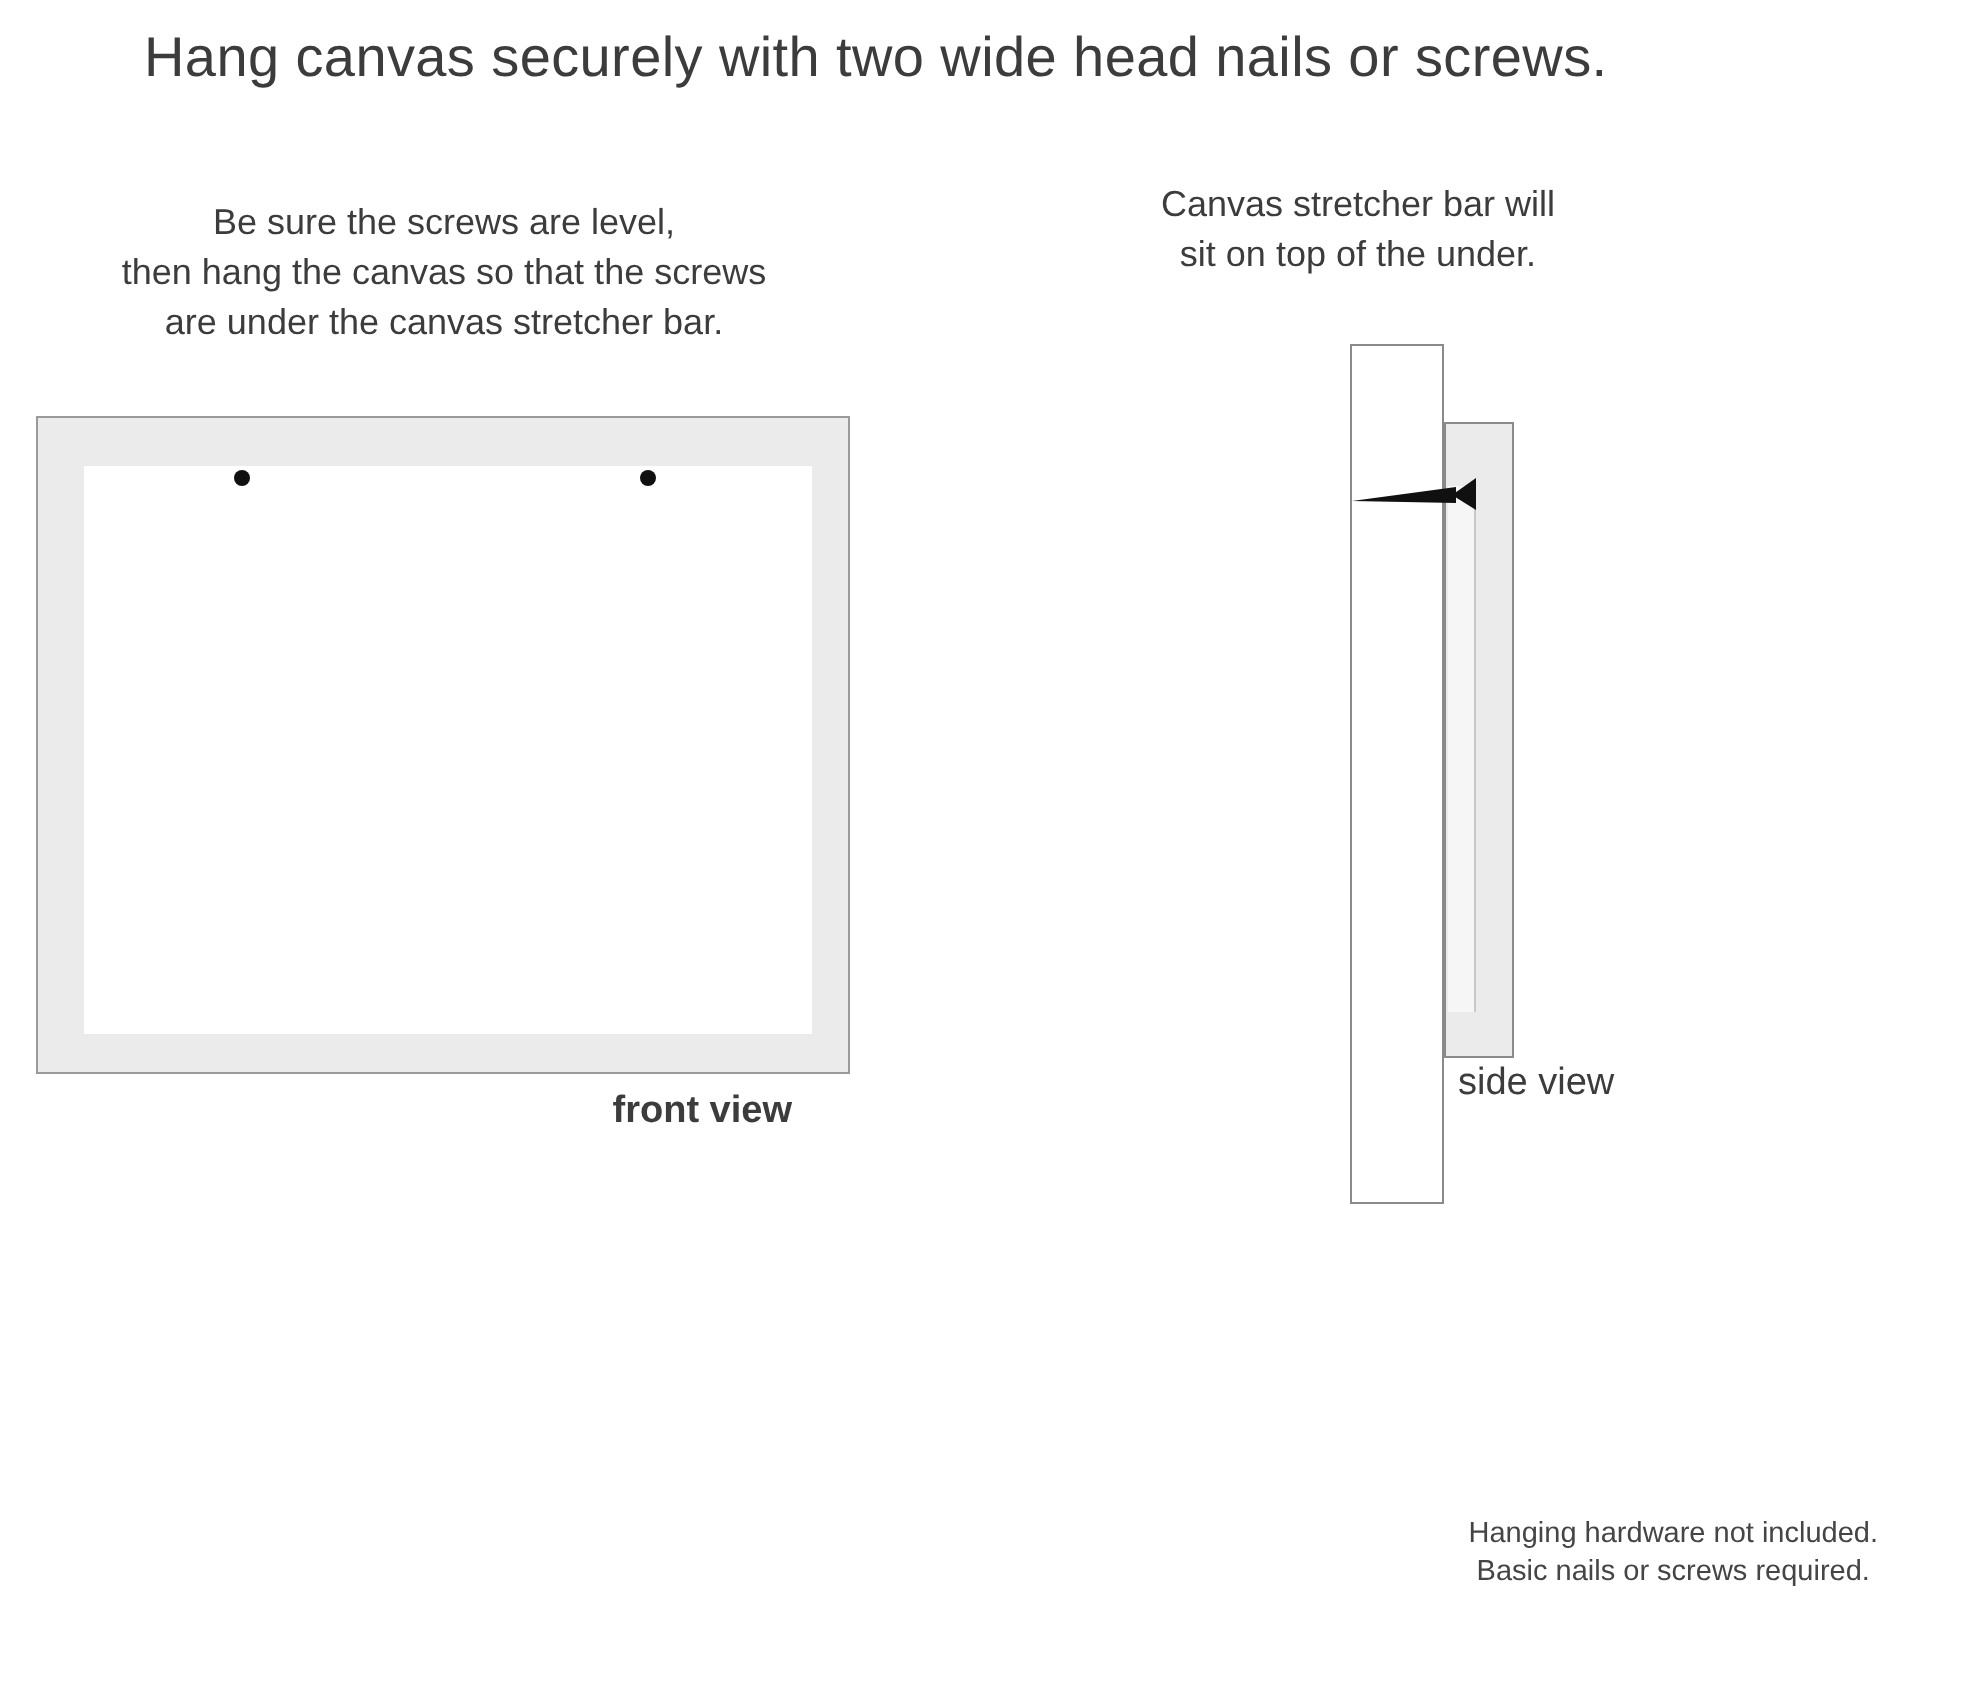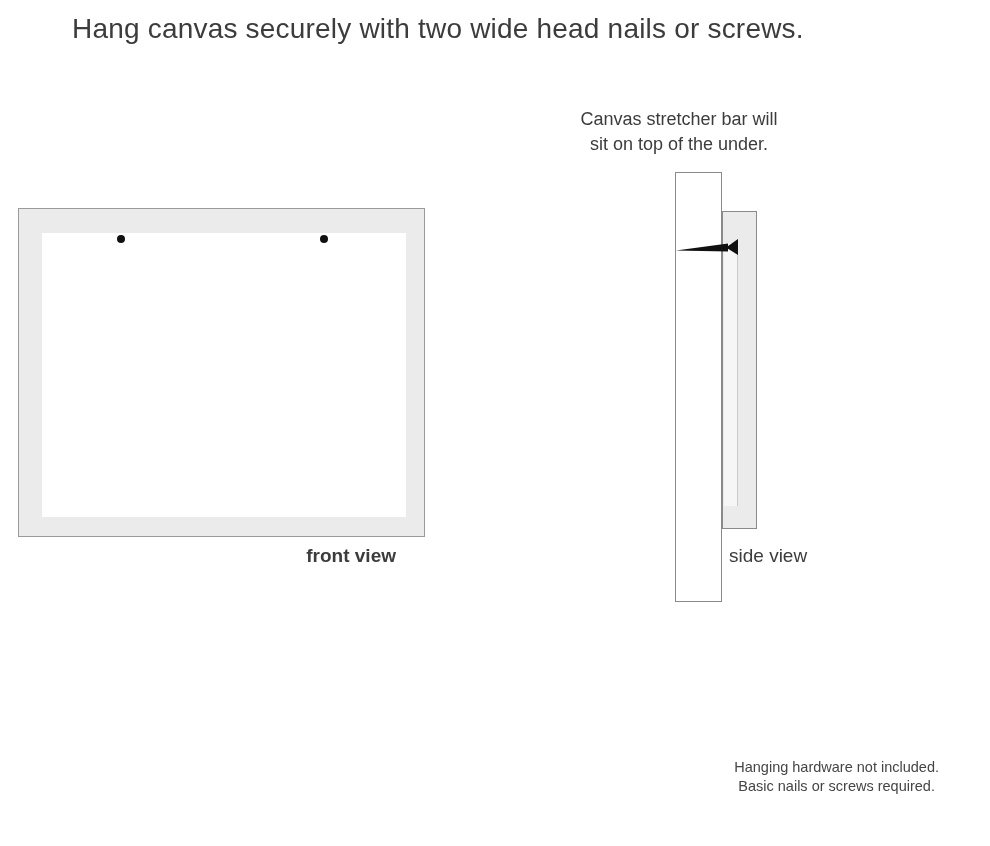--- a/index.html
+++ b/index.html
@@ -23,21 +23,21 @@
     color: var(--text, #3c3c3c);
   }
   .instr {
     position: absolute;
     text-align: center;
     font-size: 18px;
     line-height: 25px;
     color: var(--text, #3c3c3c);
   }
   .instr-front { left: 22px;  top: 99px; width: 400px; }
-  .instr-side  { left: 559px; top: 107px; width: 240px; }
+  .instr-side  { left: 559px; top: 90px; width: 240px; }
 
   
   .frame {
     position: absolute;
     left: 18px; top: 208px;
     width: 407px; height: 329px;
     background: var(--frame-fill, #ebebeb);
     border: 1px solid var(--frame-border, #9a9a9a);
   }
   .canvas-face {
@@ -83,38 +83,43 @@
     left: 670px; top: 233px;
     width: 75px; height: 28px;
   }
   .view-label {
     position: absolute;
     font-size: 19px;
     white-space: nowrap;
     color: var(--text, #3c3c3c);
   }
   .front-view-label { top: 545px; right: 564px; text-align: right; font-weight: bold; }
-  .side-view-label  { top: 545px; left: 729px; }
+  .side-view-label  { top: 531px; left: 729px; }
 
   .footer-note {
     position: absolute;
     right: 21px; top: 758px;
     text-align: center;
     font-size: 14.5px;
     line-height: 19px;
     color: #454545;
   }
 </style>
 </head>
 <body>
 
 <div class="page">
 
   <div class="page-title">Hang canvas securely with two wide head nails or screws.</div>
 
+  <div class="instr instr-front">
+    <div>Be sure the screws are level,</div>
+    <div>then hang the canvas so that the screws</div>
+    <div>are under the canvas stretcher bar.</div>
+  </div>
 
   <div class="instr instr-side">
     <div>Canvas stretcher bar will</div>
     <div>sit on top of the under.</div>
   </div>
 
   <div class="frame">
     <div class="canvas-face"></div>
     <div class="screw screw-left"></div>
     <div class="screw screw-right"></div>

